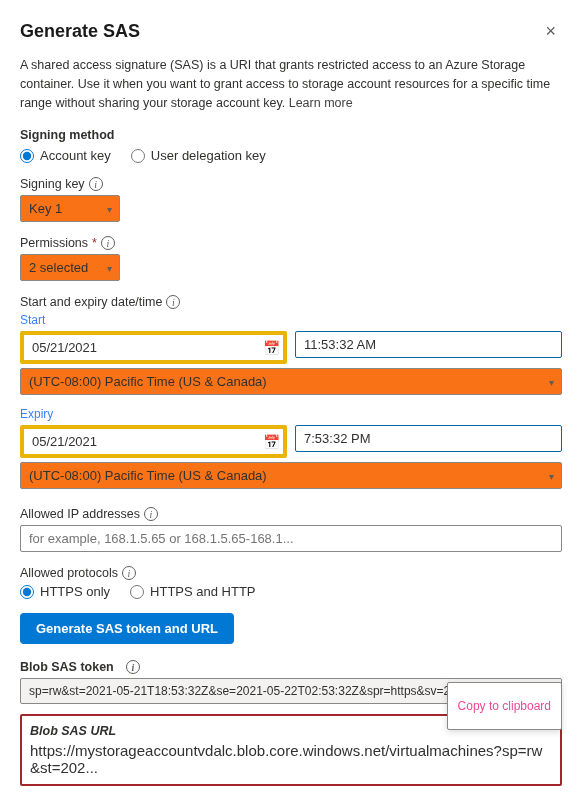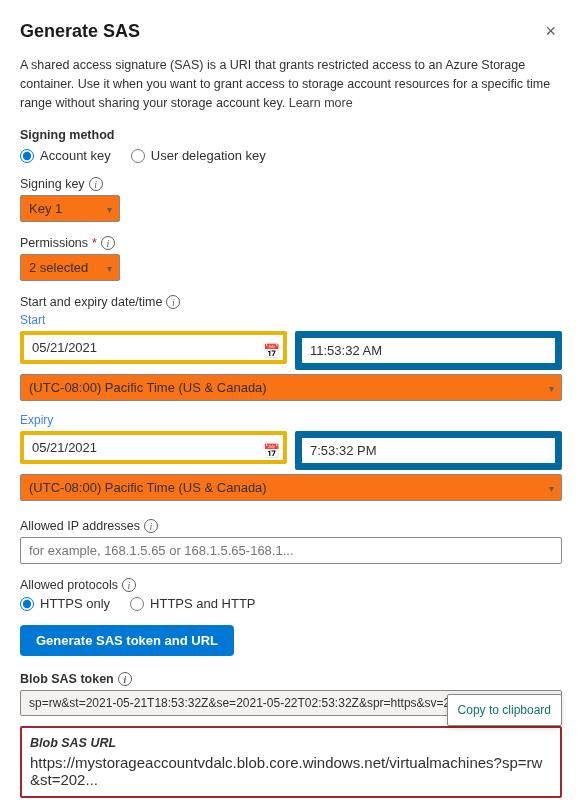--- a/index.html
+++ b/index.html
@@ -157,21 +157,21 @@
       transform: translateY(-50%);
       pointer-events: none;
       color: #605e5c;
       font-size: 14px;
     }
     .time-input {
       flex: 1;
     }
     .time-input input {
       width: 100%;
-      border: 7px solid #0369a1;
+      border: 1px solid #0369a1;
       border-radius: 2px;
       padding: 5px 8px;
       font-size: 13px;
       color: #323130;
       outline: none;
     }
     .timezone-select {
       width: 100%;
       margin-bottom: 4px;
     }
@@ -202,21 +202,21 @@
     .token-section {
       margin-bottom: 10px;
     }
     .token-label {
       font-size: 12.5px;
       font-weight: 600;
       color: #323130;
       margin-bottom: 4px;
       display: flex;
       align-items: center;
-      gap: 4px;
+      gap: 12px;
     }
     .token-value-wrapper {
       position: relative;
     }
     .token-value {
       width: 100%;
       border: 1px solid #8a8886;
       border-radius: 2px;
       padding: 5px 28px 5px 8px;
       font-size: 12px;
@@ -253,23 +253,23 @@
       font-size: 15px;
       color: #323130;
       word-break: break-all;
     }
     .copy-tooltip {
       position: absolute;
       right: 0;
       top: -32px;
       background: #ffffff;
       border: 1px solid #8a8886;
-      padding: 8px 10px;
+      padding: 16px 10px;
       font-size: 12px;
-      color: #0f766e;
+      color: #ec4899;
       box-shadow: 0 2px 6px rgba(0,0,0,0.15);
       white-space: nowrap;
       border-radius: 2px;
     }
     .start-label, .expiry-label {
       font-size: 12px;
       color: #3b82f6;
       margin-bottom: 4px;
       margin-top: 4px;
     }

